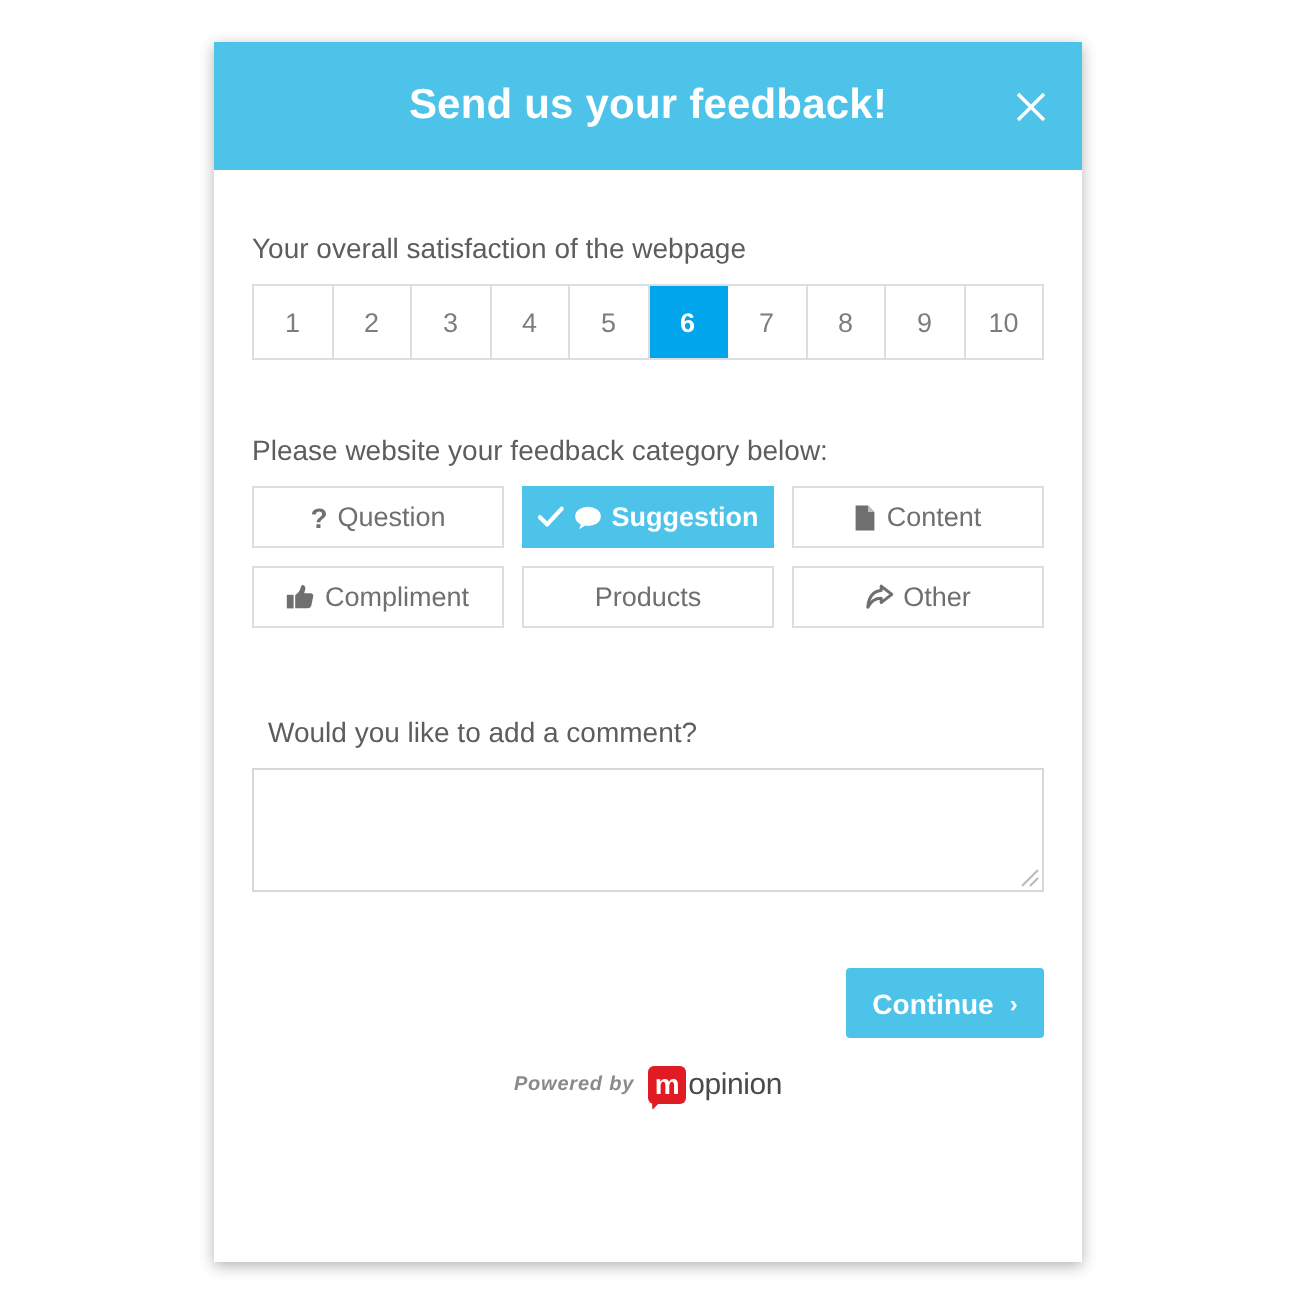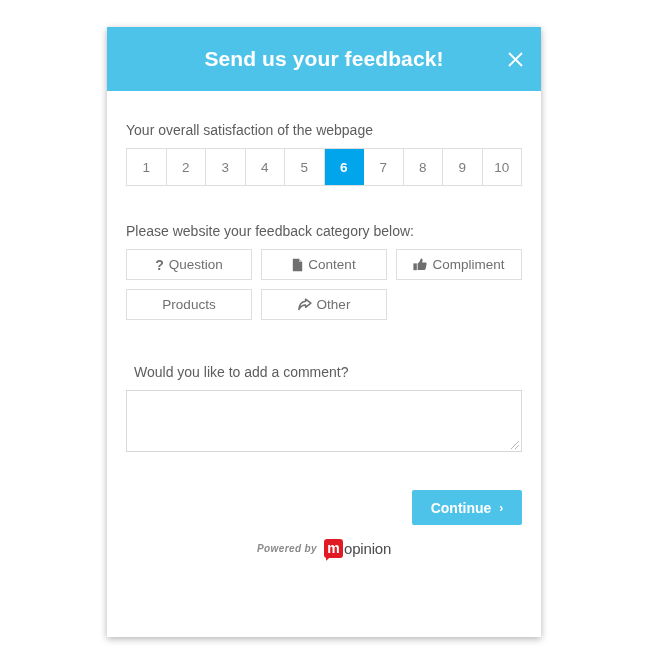--- a/index.html
+++ b/index.html
@@ -18,21 +18,21 @@
     position: relative;
     width: 650px;
     height: 650px;
     background: #ffffff;
   }
 
   
   .modal {
     position: absolute;
     left: 107px;
-    top: 27px;
+    top: 21px;
     width: 434px;
     height: 610px;
     background: #ffffff;
     box-shadow: 0 2px 7px rgba(0,0,0,0.30);
     display: flex;
     flex-direction: column;
     box-sizing: border-box;
   }
 
   
@@ -199,21 +199,21 @@
   .continue-row {
     width: 396px;
     display: flex;
     justify-content: flex-end;
     margin-top: 38px;
   }
   .continue-btn {
     background: #4ec3ea;
     color: #ffffff;
     border: none;
-    width: 110px;
+    width: 99px;
     height: 35px;
     font-size: 14px;
     font-weight: bold;
     font-family: "Liberation Sans", sans-serif;
     display: flex;
     align-items: center;
     justify-content: center;
     gap: 8px;
     cursor: pointer;
     border-radius: 2px;
@@ -312,20 +312,34 @@
       </div>
 
       <div class="field-label">Please website your feedback category below:</div>
       <div class="cat-grid">
 
         <div class="cat-btn">
           <span class="icon qmark">?</span>
           <span class="cat-label">Question</span>
         </div>
 
+        <div class="cat-btn selected">
+          <span class="icon">
+            <svg width="13" height="11" viewBox="0 0 13 11" aria-hidden="true">
+              <path d="M1 5.6 L4.6 9.2 L11.8 1.4" fill="none" stroke="#ffffff" stroke-width="2.1" stroke-linecap="round" stroke-linejoin="round"></path>
+            </svg>
+          </span>
+          <span class="icon">
+            <svg width="14" height="12" viewBox="0 0 14 12" aria-hidden="true">
+              <ellipse cx="7" cy="5.2" rx="6.4" ry="4.8" fill="#ffffff"></ellipse>
+              <path d="M3.6 8.6 L2.6 11.6 L6.2 9.4 Z" fill="#ffffff"></path>
+            </svg>
+          </span>
+          <span class="cat-label">Suggestion</span>
+        </div>
 
         <div class="cat-btn">
           <span class="icon">
             <svg width="11" height="14" viewBox="0 0 11 14" aria-hidden="true">
               <path d="M0.8 0.8 H7 L10.2 4 V13.2 H0.8 Z" fill="#6f6f6f"></path>
               <path d="M7 0.8 V4 H10.2 Z" fill="#bdbdbd"></path>
             </svg>
           </span>
           <span class="cat-label">Content</span>
         </div>

